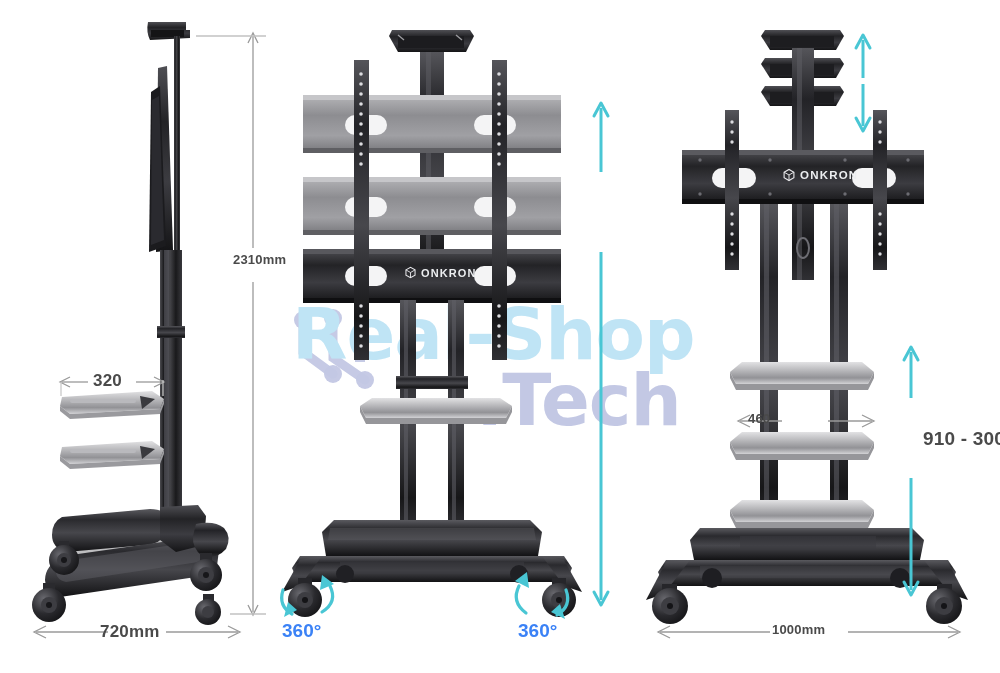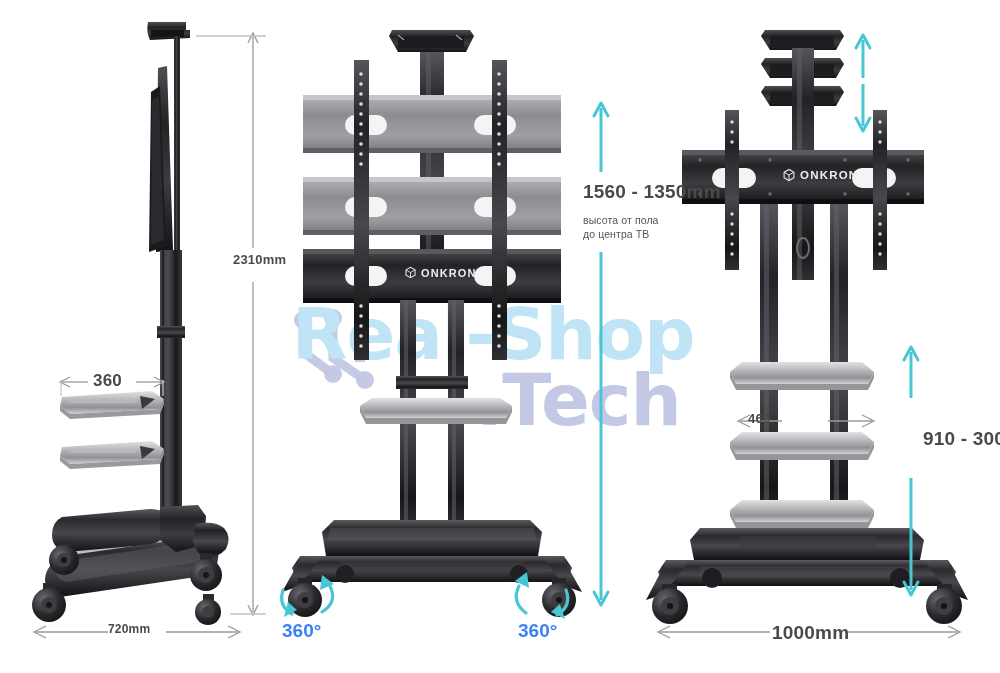--- a/index.html
+++ b/index.html
@@ -397,33 +397,28 @@
       <path d="M566 590 Q572 606 557 615"></path>
     </g>
     <g fill="#49c6d4">
       <path d="M527 572 L515 581 L529 588 Z"></path>
       <path d="M560 604 L565 619 L551 612 Z"></path>
     </g>
   </svg>
 
   <div class="abs dimtext" style="left:233px;top:252px;font-size:13px;">2310mm</div>
 
-  <div class="abs dimtext" style="left:93px;top:371px;font-size:17px;">360</div>
-
-  <div class="abs dimtext" style="left:108px;top:622px;font-size:12px;">720mm</div>
-
-  <div class="abs dimtext" style="left:772px;top:622px;font-size:19px;">1000mm</div>
+  <div class="abs dimtext" style="left:93px;top:371px;font-size:17px;">320</div>
+
+  <div class="abs dimtext" style="left:100px;top:622px;font-size:17px;">720mm</div>
+
+  <div class="abs dimtext" style="left:772px;top:622px;font-size:13px;">1000mm</div>
 
   <div class="abs dimtext" style="left:748px;top:411px;font-size:13px;">460</div>
 
-  <div class="abs" style="left:583px;top:180px;width:120px;">
-    <div class="dimtext" style="font-size:19px;line-height:1.22;white-space:pre;">1560 - 1350mm</div>
-    <div class="note" style="margin-top:10px;">высота от пола</div>
-    <div class="note">до центра ТВ</div>
-  </div>
 
   <div class="abs dimtext" style="left:923px;top:427px;width:76px;font-size:19px;line-height:1.22;white-space:pre;">910 - 300mm</div>
 
   <div class="abs deg" style="left:282px;top:620px;">360°</div>
   <div class="abs deg" style="left:518px;top:620px;">360°</div>
 
   <div class="abs" style="left:404px;top:266px;display:flex;align-items:center;gap:4px;">
     <svg width="13" height="13" viewBox="0 0 20 20">
       <path d="M3 6 L10 2 L17 6 L17 14 L10 18 L3 14 Z" fill="none" stroke="#e9e9ec" stroke-width="1.6"></path>
       <path d="M3 6 L10 10 L17 6 M10 10 L10 18" fill="none" stroke="#e9e9ec" stroke-width="1.4"></path>

